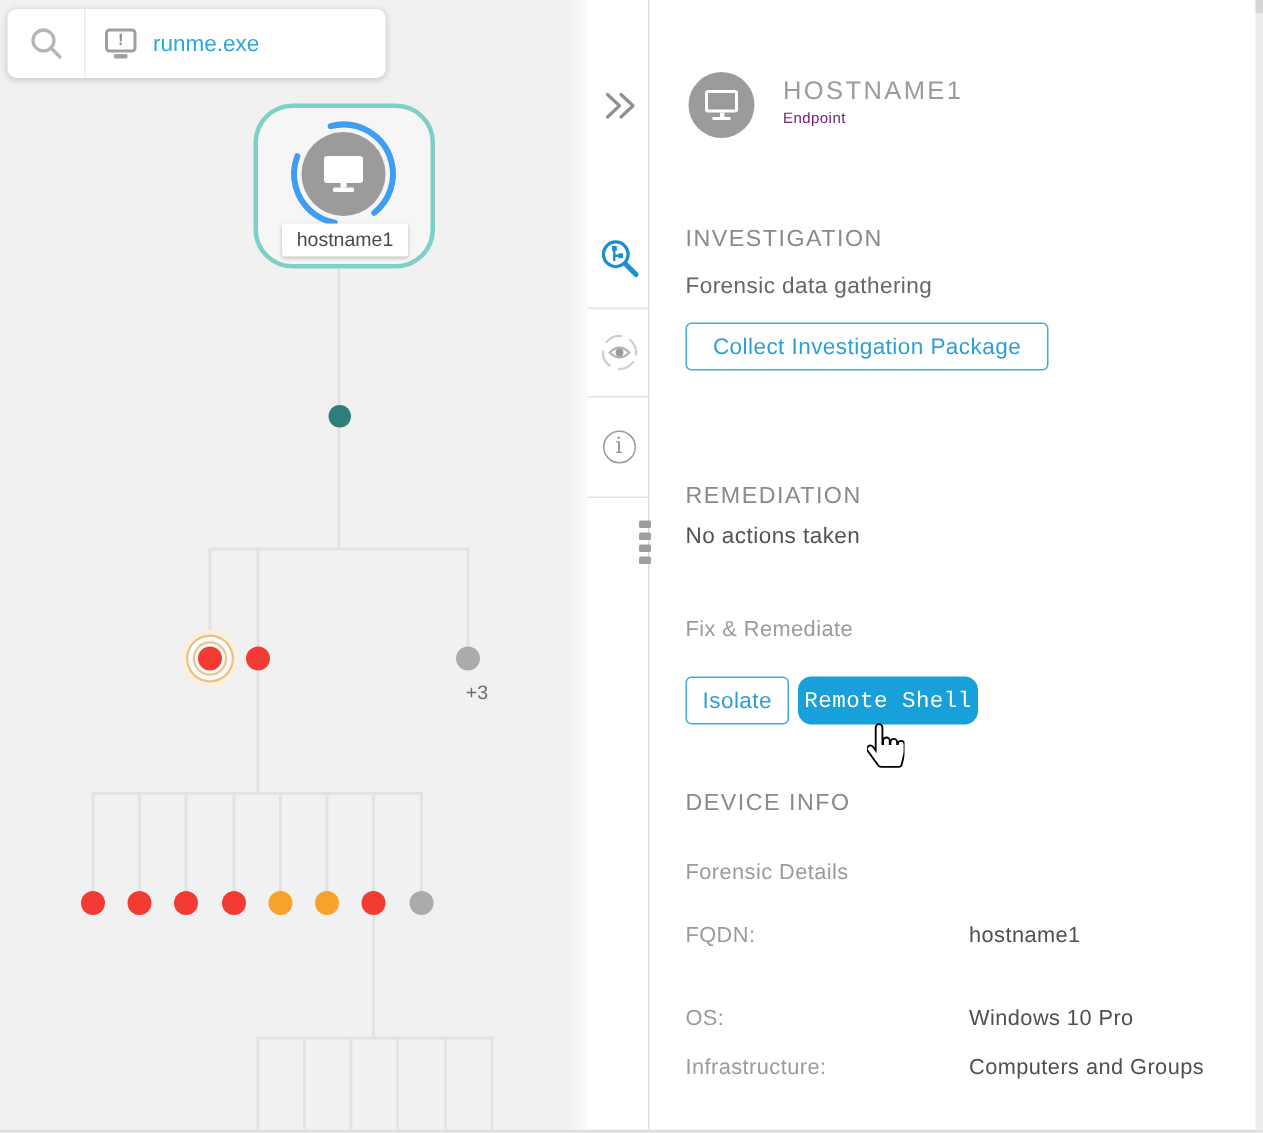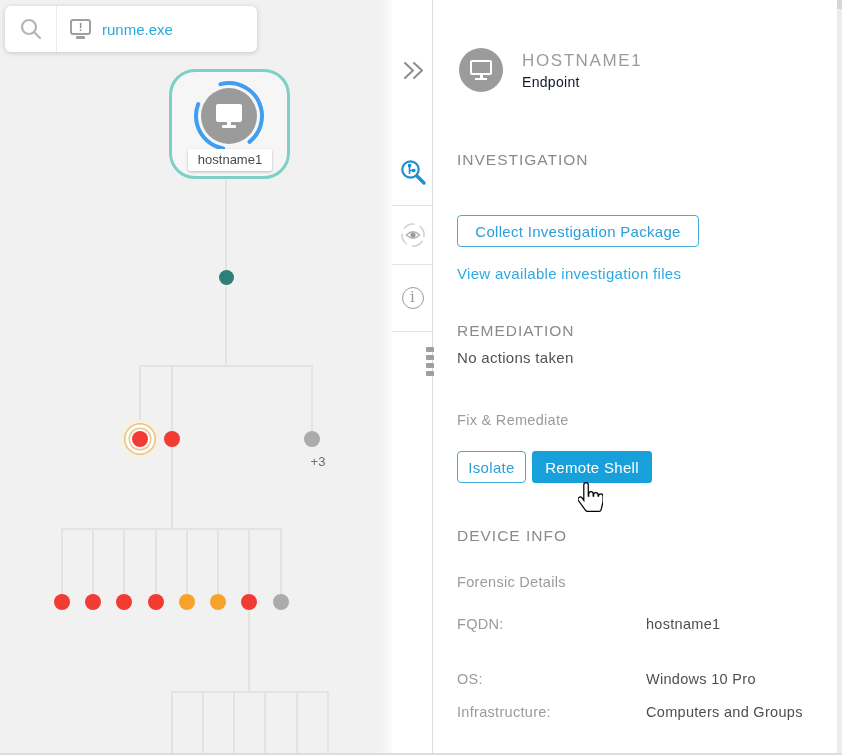--- a/index.html
+++ b/index.html
@@ -52,31 +52,31 @@
   .drag-handle div { width:8px; height:5px; background:#9f9f9f; border-radius:1px; margin-bottom:3px; }
 
   
   .panel { position:absolute; left:434px; top:0; width:408px; height:755px; background:#fff; }
   .avatar { position:absolute; left:25px; top:48px; width:44px; height:44px; border-radius:50%;
             background:#9b9b9b; display:flex; flex-direction:column; align-items:center; justify-content:center; }
   .avatar .screen { width:22px; height:15px; border:2.5px solid #fff; border-radius:2px; background:transparent; }
   .avatar .stem { width:3px; height:3px; background:#fff; }
   .avatar .base { width:12px; height:2.5px; background:#fff; }
   .p-title { position:absolute; left:88px; top:51px; font-size:17px; color:#9b9b9b; letter-spacing:1.6px; }
-  .p-sub   { position:absolute; left:88px; top:74px; font-size:14px; color:#0f172a; letter-spacing:.3px; }
+  .p-sub   { position:absolute; left:88px; top:74px; font-size:10px; color:#701a75; letter-spacing:.3px; }
   .sec-head { position:absolute; left:23px; font-size:15.5px; color:#8a8a8a; letter-spacing:1px; }
   .sub-head { position:absolute; left:23px; font-size:15px; color:#666; letter-spacing:.3px; }
   .muted    { position:absolute; left:23px; font-size:14.5px; color:#9b9b9b; letter-spacing:.3px; }
   .body-txt { position:absolute; left:23px; font-size:15px; color:#525252; letter-spacing:.3px; }
   .btn-outline { position:absolute; height:32px; background:#fff; border:1px solid #41acdd; border-radius:4px;
                  color:#2d9fd6; font-size:15px; letter-spacing:.3px; display:flex; align-items:center;
                  justify-content:center; cursor:pointer; font-family:inherit; }
-  .btn-fill { position:absolute; height:32px; background:#18a0da; border:1px solid #18a0da; border-radius:3px;
+  .btn-fill { position:absolute; height:32px; background:#18a0da; border:1px solid #18a0da; border-radius:9px;
               color:#fff; font-size:15px; letter-spacing:.3px; display:flex; align-items:center;
-              justify-content:center; cursor:pointer; font-family:Liberation Sans, sans-serif; }
+              justify-content:center; cursor:pointer; font-family:Liberation Mono, monospace; }
   .link { position:absolute; left:23px; font-size:15px; color:#2fa9e0; letter-spacing:.3px; cursor:pointer; }
   .dev-row { position:absolute; left:23px; width:360px; font-size:14.5px; letter-spacing:.3px; }
   .dev-label { color:#9b9b9b; }
   .dev-value { position:absolute; left:189px; color:#4f4f4f; }
   .cursor-svg { position:absolute; left:144px; top:482px; z-index:9; }
 
   .scroll-track { position:absolute; right:0; top:0; width:5px; height:755px; background:#ededed; z-index:10; }
   .scroll-thumb { position:absolute; right:0; top:0; width:5px; height:9px; background:#d6d6d6; }
 </style>
 </head>
@@ -205,22 +205,22 @@
 
   <div class="avatar">
     <div class="screen"></div>
     <div class="stem"></div>
     <div class="base"></div>
   </div>
   <div class="p-title">HOSTNAME1</div>
   <div class="p-sub">Endpoint</div>
 
   <div class="sec-head" style="top:151px">INVESTIGATION</div>
+  <div class="sub-head" style="top:182px">Forensic data gathering</div>
   <button class="btn-outline" style="left:23px;top:215px;width:242px">Collect Investigation Package</button>
-  <div class="link" style="top:265px">View available investigation files</div>
 
   <div class="sec-head" style="top:322px">REMEDIATION</div>
   <div class="body-txt" style="top:349px">No actions taken</div>
   <div class="muted" style="top:412px">Fix &amp; Remediate</div>
   <button class="btn-outline" style="left:23px;top:451px;width:69px">Isolate</button>
   <button class="btn-fill" style="left:98px;top:451px;width:120px">Remote Shell</button>
 
   <svg class="cursor-svg" width="25" height="30" viewBox="0 0 448 512">
     <path fill="#fff" stroke="#000" stroke-width="22" d="M448 240v96c0 3.1-.4 6.2-1.1 9.2l-32 136C410.7 499.2 394.6 512 376 512H168a40 40 0 0 1-32.3-16.5l-128-176c-13-17.9-9-42.9 8.8-55.9 17.9-13 42.9-9 55.9 8.8L104 316V40c0-22.1 17.9-40 40-40s40 17.9 40 40v200h8v-40c0-22.1 17.9-40 40-40s40 17.9 40 40v40h8v-24c0-22.1 17.9-40 40-40s40 17.9 40 40v24h8c0-22.1 17.9-40 40-40s40 17.9 40 40z"></path>
   </svg>

